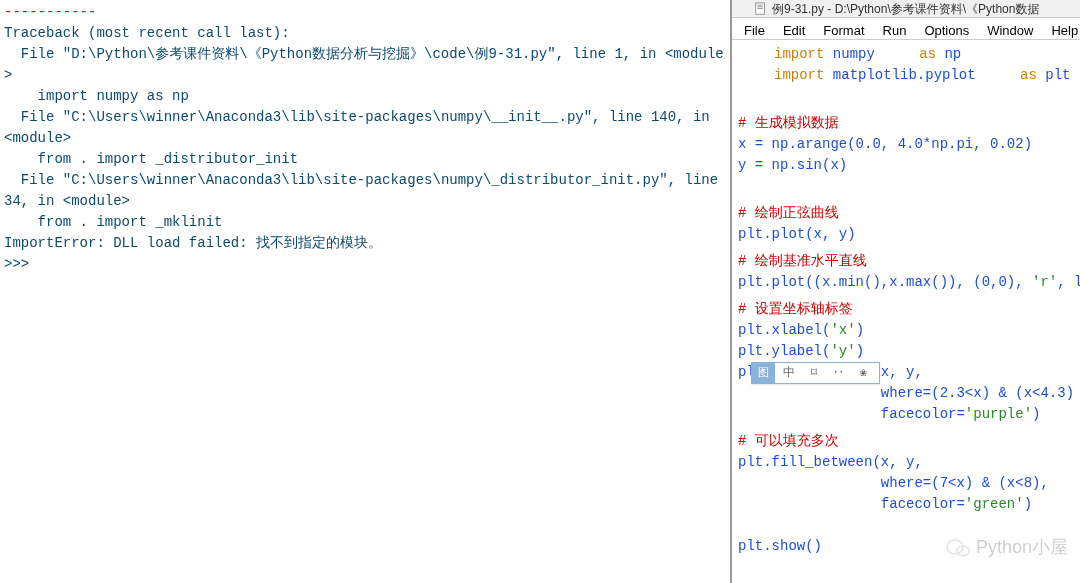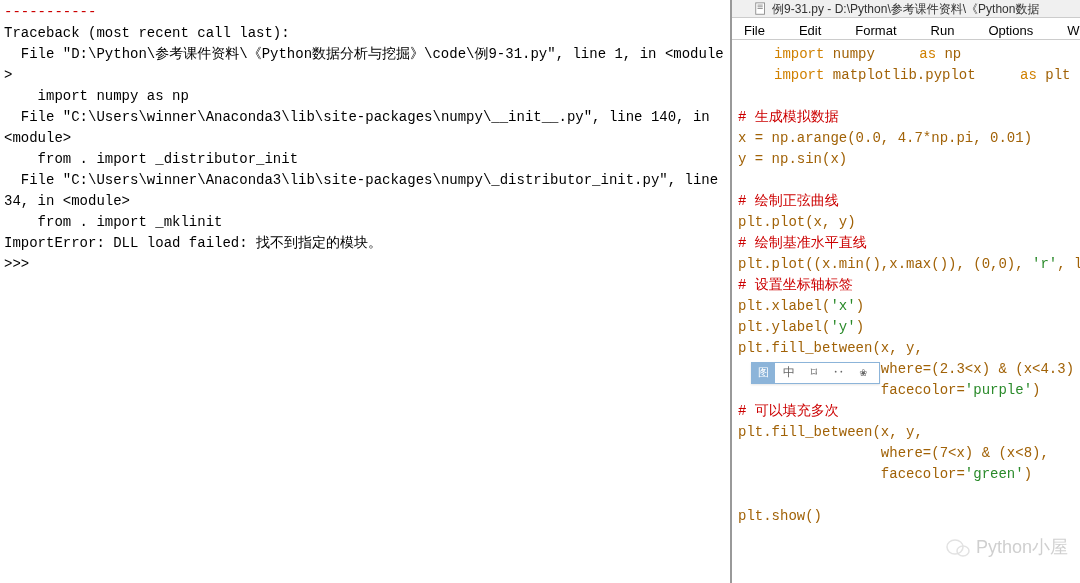--- a/index.html
+++ b/index.html
@@ -46,40 +46,40 @@
       white-space: nowrap;
     }
     .menu-bar {
       background: #fff;
       border-bottom: 1px solid #ccc;
       padding: 2px 4px;
       font-family: "Segoe UI", Tahoma, sans-serif;
       font-size: 13px;
       color: #000;
       display: flex;
-      gap: 18px;
+      gap: 2px;
       height: 22px;
     }
     .menu-bar span {
       padding: 1px 8px;
       cursor: default;
     }
     .code-area {
       padding: 4px 6px;
       font-family: "Consolas", "Courier New", monospace;
       font-size: 14px;
       line-height: 1.5;
     }
-    .tb { color: #000000; }
+    .tb { color: #0c4a6e; }
     .tb-line { white-space: pre-wrap; word-break: break-all; }
     .code-line { white-space: pre; }
     .kw { color: #d08000; margin-left: 36px; }
-    .cmt { color: #c00; }
+    .cmt { color: #c00; margin-top: 6px; }
     .str { color: #2a8a2a; }
-    .norm { color: #a16207; }
+    .norm { color: #1d4ed8; }
     .dash { color: #c00; }
     .ime-toolbar {
       position: absolute;
       right: 200px;
       top: 362px;
       background: #fff;
       border: 1px solid #8cb4d9;
       display: flex;
       align-items: center;
       height: 22px;
@@ -150,21 +150,21 @@
     <span>Run</span>
     <span>Options</span>
     <span>Window</span>
     <span>Help</span>
   </div>
   <div class="code-area">
     <div class="code-line"><span class="kw">import</span><span class="norm"> numpy </span><span class="kw">as</span><span class="norm"> np</span></div>
     <div class="code-line"><span class="kw">import</span><span class="norm"> matplotlib.pyplot </span><span class="kw">as</span><span class="norm"> plt</span></div>
     <div class="code-line">&nbsp;</div>
     <div class="code-line cmt"># 生成模拟数据</div>
-    <div class="code-line norm">x = np.arange(0.0, 4.7*np.pi, 0.01)</div>
+    <div class="code-line norm">x = np.arange(0.0, 4.0*np.pi, 0.02)</div>
     <div class="code-line norm">y = np.sin(x)</div>
     <div class="code-line">&nbsp;</div>
     <div class="code-line cmt"># 绘制正弦曲线</div>
     <div class="code-line norm">plt.plot(x, y)</div>
     <div class="code-line cmt"># 绘制基准水平直线</div>
     <div class="code-line"><span class="norm">plt.plot((x.min(),x.max()), (0,0), </span><span class="str">'r'</span><span class="norm">, lw=2)</span></div>
     <div class="code-line cmt"># 设置坐标轴标签</div>
     <div class="code-line"><span class="norm">plt.xlabel(</span><span class="str">'x'</span><span class="norm">)</span></div>
     <div class="code-line"><span class="norm">plt.ylabel(</span><span class="str">'y'</span><span class="norm">)</span></div>
     <div class="code-line norm">plt.fill_between(x, y,</div>

